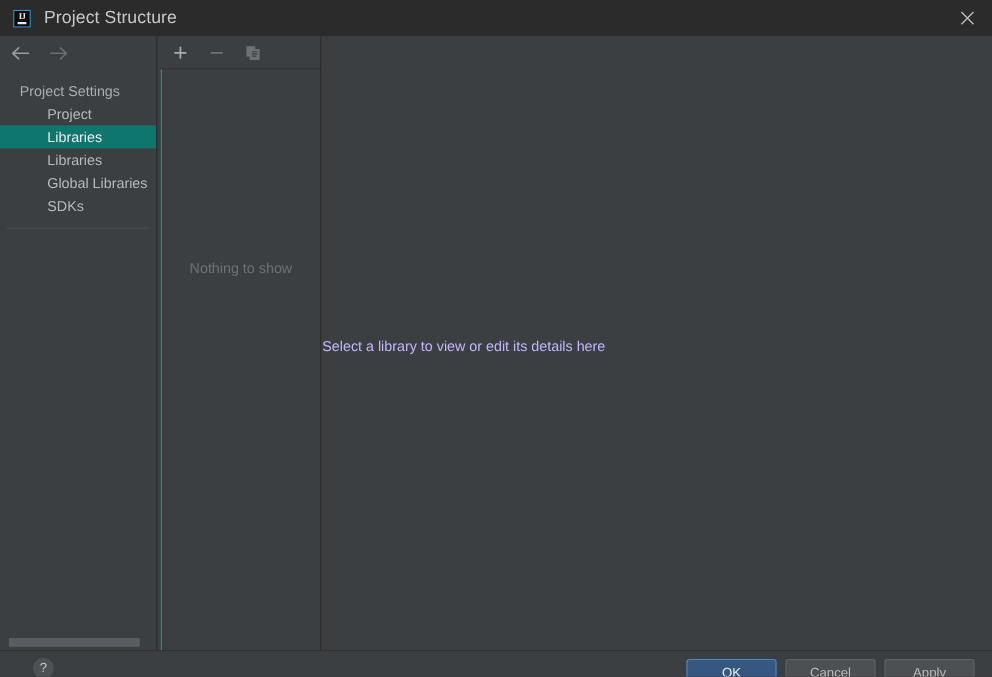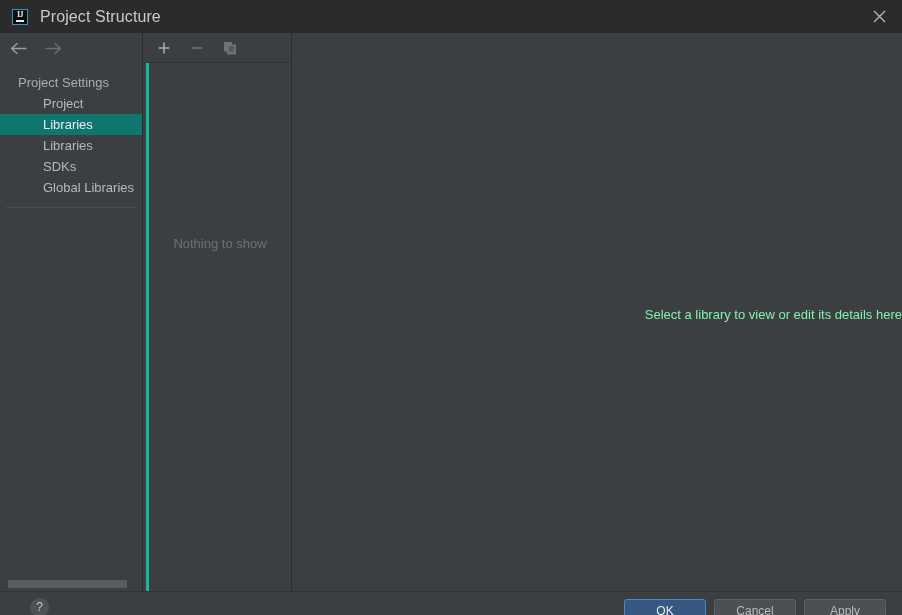--- a/index.html
+++ b/index.html
@@ -169,21 +169,21 @@
     align-items: center;
     justify-content: center;
     color: #a7abae;
   }
   .tb-btn.disabled { color: #6e7275; }
   .tb-btn svg { display: block; }
 
   .list-body {
     position: relative;
     height: 529px;
-    border-left: 3px solid #14b8a6;
+    border-left: 1px solid #14b8a6;
     box-sizing: border-box;
   }
   .empty-text {
     position: absolute;
     left: 0; right: 0;
     top: 173px;
     text-align: center;
     font-size: 13px;
     color: #6e7174;
   }
@@ -193,23 +193,23 @@
     position: absolute;
     left: 293px; top: 33px;
     width: 609px;
     height: 559px;
     background: #3c3f41;
   }
   .detail-hint {
     position: absolute;
     left: 0; right: 0;
     top: 274px;
-    text-align: right;
+    text-align: left;
     font-size: 13px;
-    color: #86efac;
+    color: #c4b5fd;
   }
 
   
   .bottom-bar {
     position: absolute;
     left: 0; bottom: 0;
     width: 902px;
     height: 23px;
     background: #3c3f41;
     border-top: 1px solid #323232;
@@ -280,22 +280,22 @@
         </svg>
       </span>
     </div>
 
     <div class="nav-list">
       <div class="nav-group">Project Settings</div>
       <div class="nav-item">Project</div>
       <div class="nav-item selected">Libraries</div>
       <div class="nav-item">Libraries</div>
 
+      <div class="nav-item">Global Libraries</div>
       <div class="nav-item">SDKs</div>
-      <div class="nav-item">Global Libraries</div>
 
       <div class="nav-sep"></div>
 
     </div>
 
     <div class="h-scroll">
       <div class="thumb"></div>
     </div>
   </div>
 

